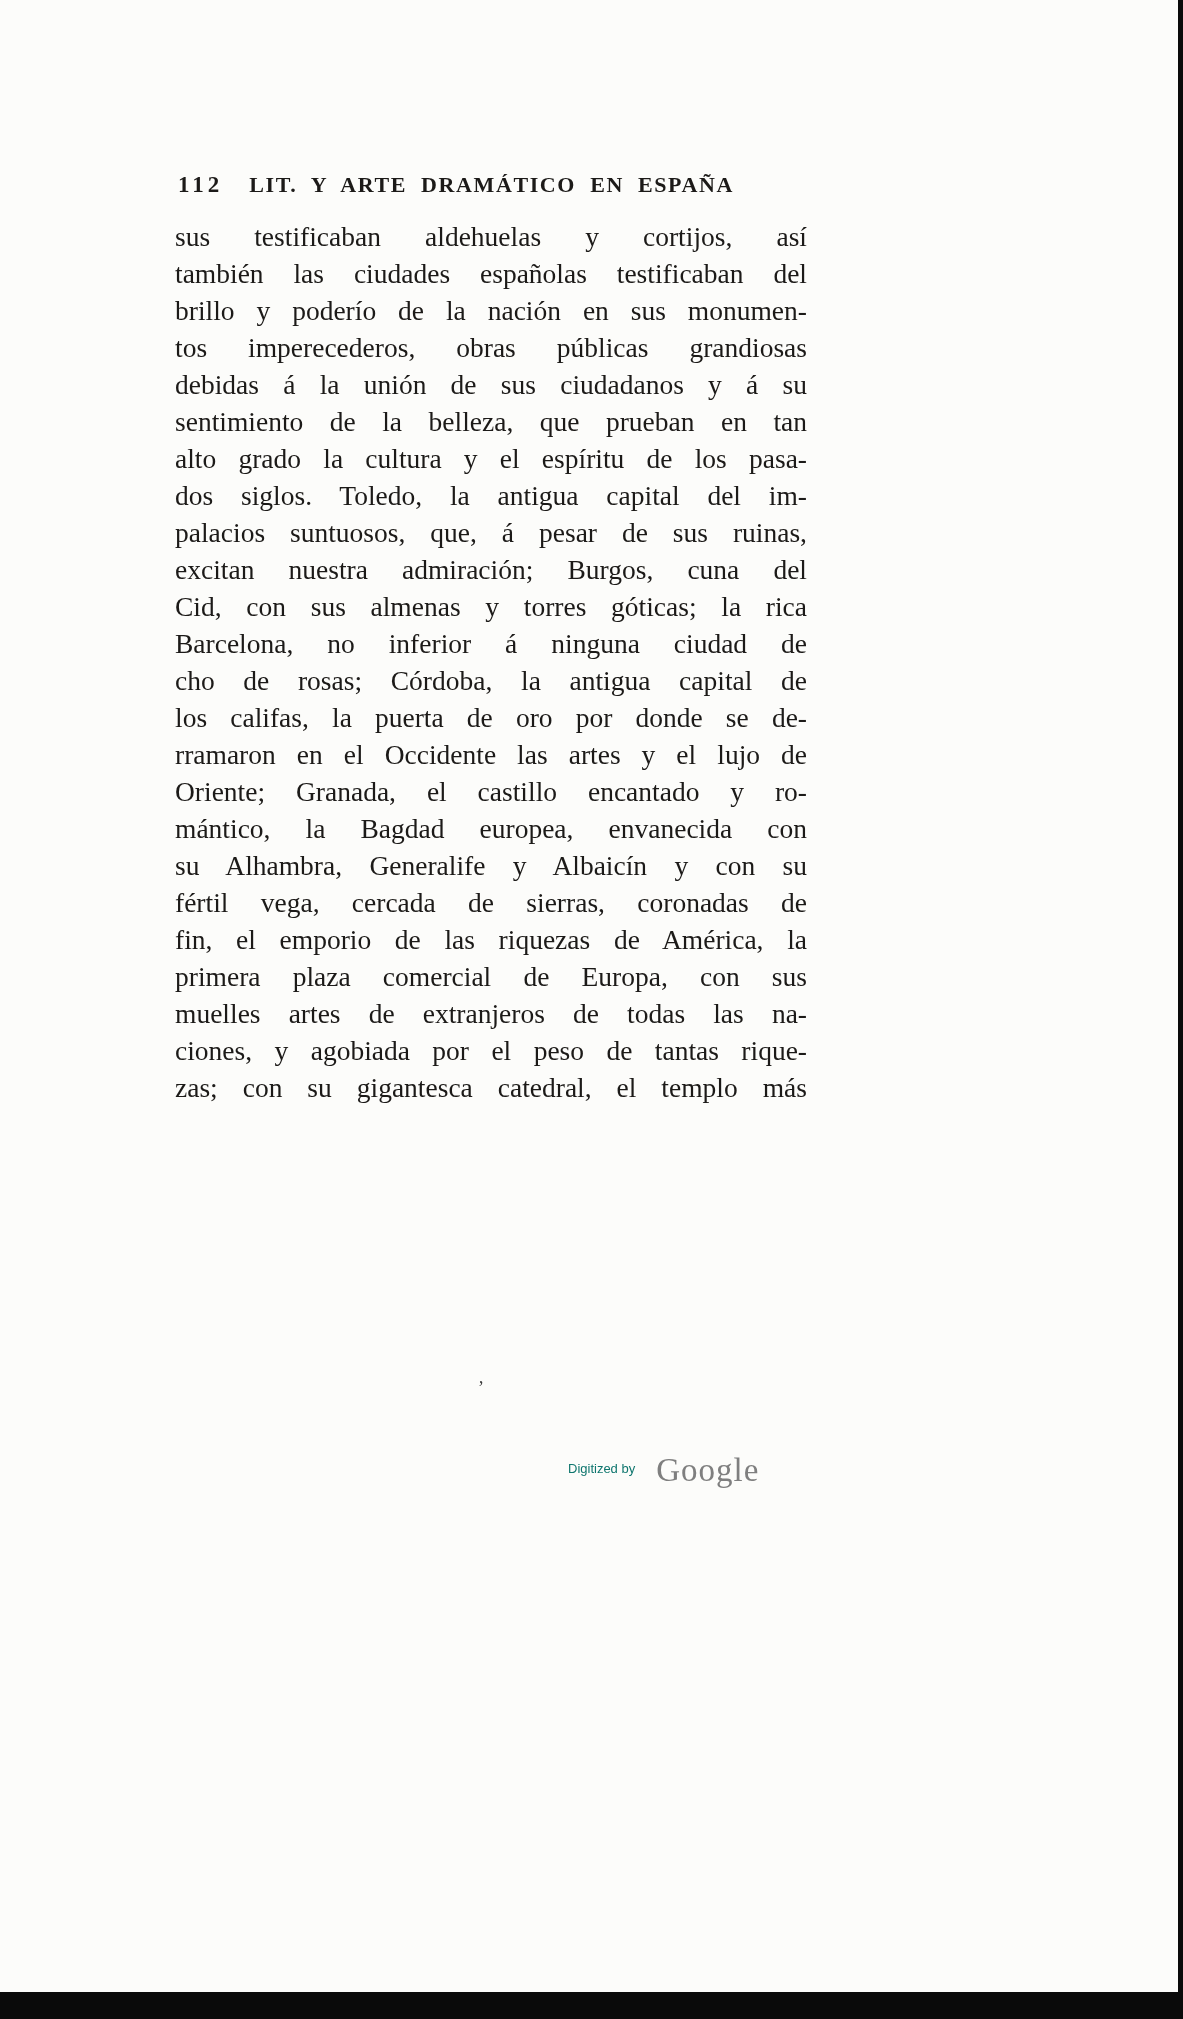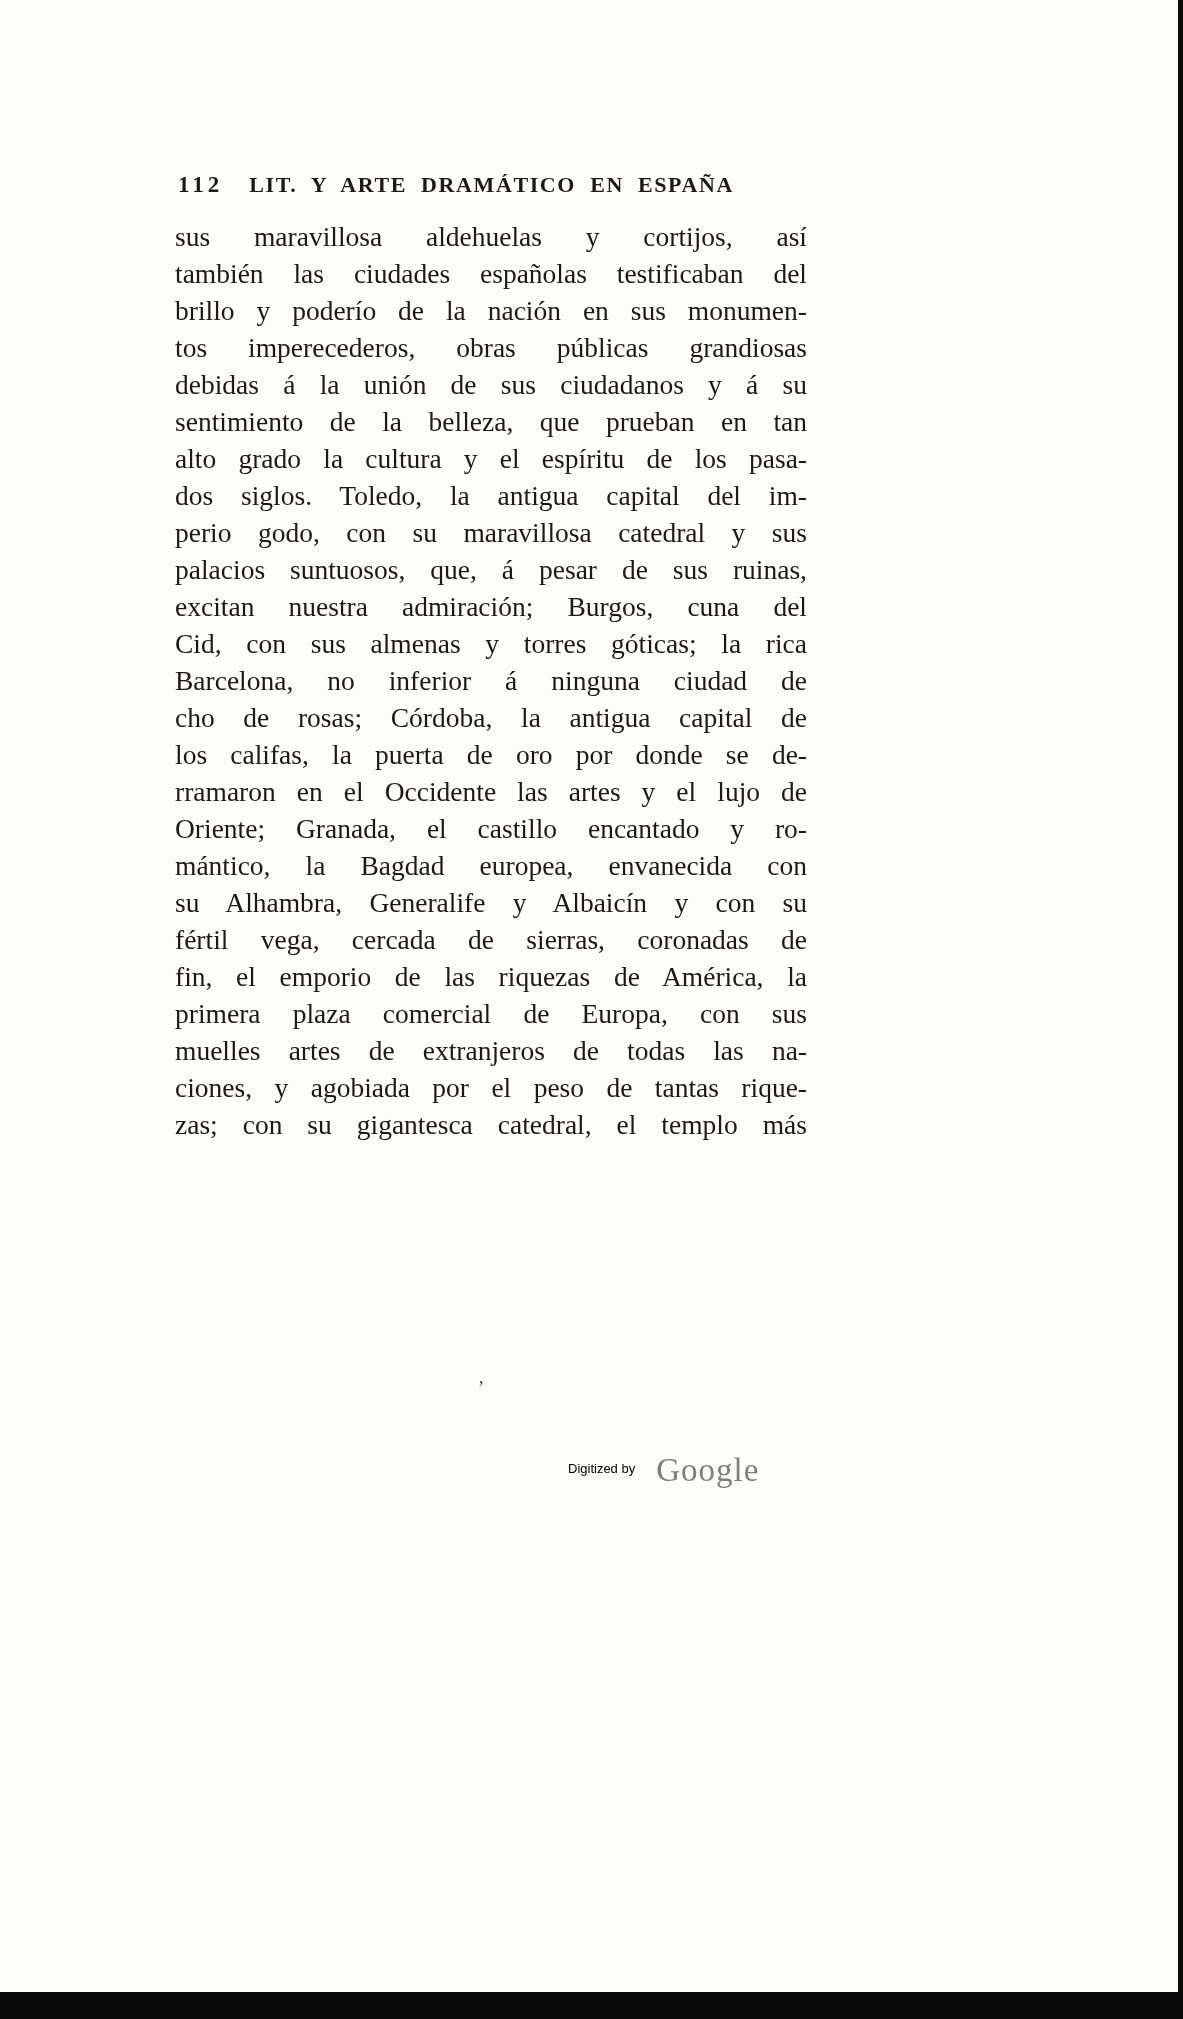--- a/index.html
+++ b/index.html
@@ -58,21 +58,21 @@
   .watermark {
     position: absolute;
     top: 1452px;
     left: 568px;
     white-space: nowrap;
     color: #8a8a8a;
   }
   .wm-prefix {
     font-family: "Liberation Sans", "DejaVu Sans", sans-serif;
     font-size: 13px;
-    color: #000000;
+    color: #0f766e;
     vertical-align: 8px;
   }
   .wm-logo {
     font-family: "Liberation Serif", "DejaVu Serif", serif;
     font-size: 33px;
     letter-spacing: 1px;
     color: #7f7f7f;
     margin-left: 17px;
   }
   .edge-right {
@@ -95,29 +95,28 @@
 </head>
 <body>
 
 <div class="scan">
 
   <div class="header">
     <span class="pagenum">112</span><span class="running-title">LIT. Y ARTE DRAMÁTICO EN ESPAÑA</span>
   </div>
 
   <div class="body-text">
-      <div class="text-line">sus maravillosa aldehuelas y cortijos, así</div>
+      <div class="text-line">sus testificaban aldehuelas y cortijos, así</div>
       <div class="text-line">también las ciudades españolas testificaban del</div>
       <div class="text-line">brillo y poderío de la nación en sus monumen-</div>
       <div class="text-line">tos imperecederos, obras públicas grandiosas</div>
       <div class="text-line">debidas á la unión de sus ciudadanos y á su</div>
       <div class="text-line">sentimiento de la belleza, que prueban en tan</div>
       <div class="text-line">alto grado la cultura y el espíritu de los pasa-</div>
       <div class="text-line">dos siglos. Toledo, la antigua capital del im-</div>
-      <div class="text-line">perio godo, con su maravillosa catedral y sus</div>
       <div class="text-line">palacios suntuosos, que, á pesar de sus ruinas,</div>
       <div class="text-line">excitan nuestra admiración; Burgos, cuna del</div>
       <div class="text-line">Cid, con sus almenas y torres góticas; la rica</div>
       <div class="text-line">Barcelona, no inferior á ninguna ciudad de</div>
       <div class="text-line">cho de rosas; Córdoba, la antigua capital de</div>
       <div class="text-line">los califas, la puerta de oro por donde se de-</div>
       <div class="text-line">rramaron en el Occidente las artes y el lujo de</div>
       <div class="text-line">Oriente; Granada, el castillo encantado y ro-</div>
       <div class="text-line">mántico, la Bagdad europea, envanecida con</div>
       <div class="text-line">su Alhambra, Generalife y Albaicín y con su</div>

